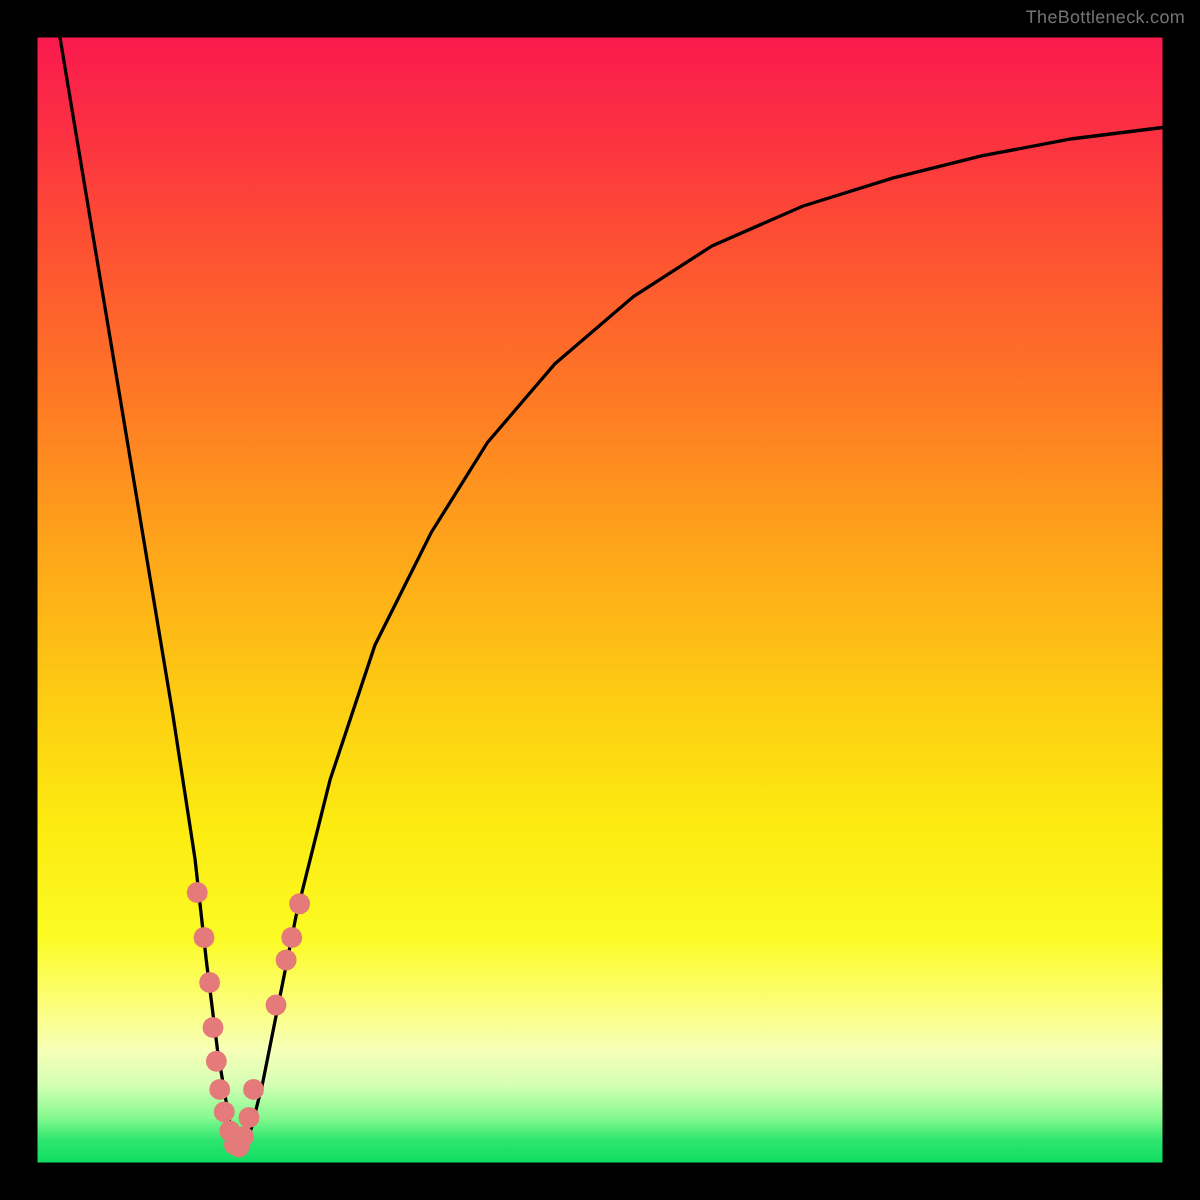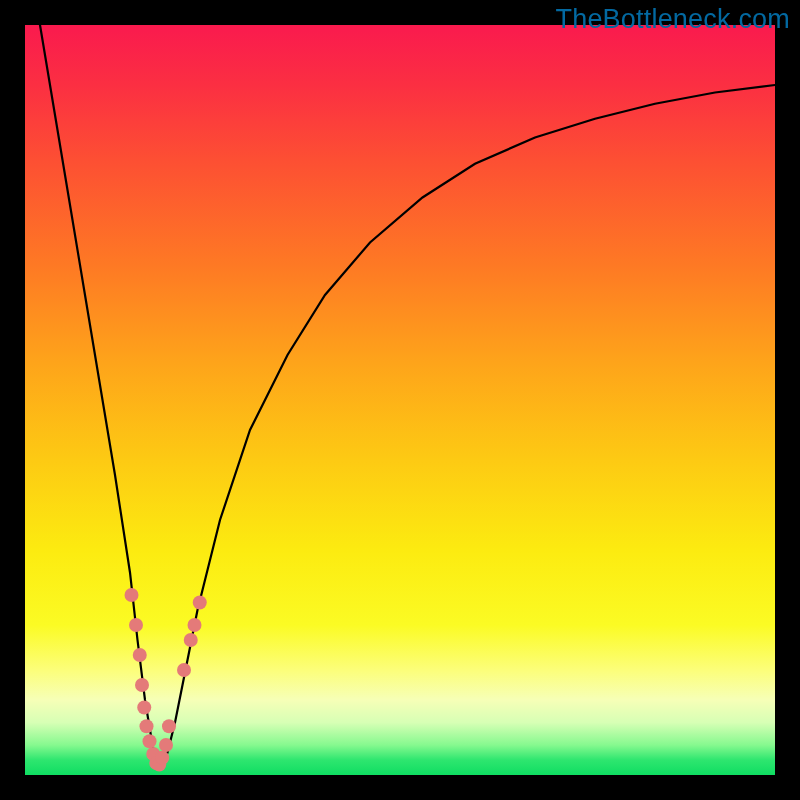--- a/index.html
+++ b/index.html
@@ -46,22 +46,22 @@
     left: 0;
     top: 0;
     width: 750px;
     height: 750px;
     overflow: visible;
   }
   .watermark {
     position: absolute;
     top: 4px;
     right: 10px;
-    color: #0369a1;
-    font-size: 27px;
+    color: #737373;
+    font-size: 12px;
     font-weight: 500;
     letter-spacing: 0.2px;
     user-select: none;
     margin-left: 48px;
   }
 </style>
 </head>
 <body>
 
 <div class="outer">

